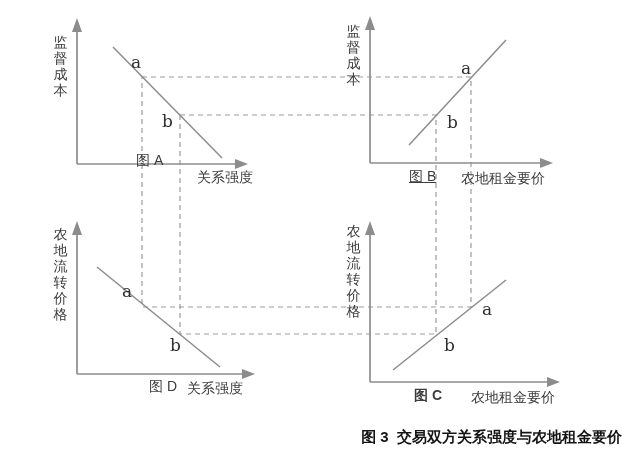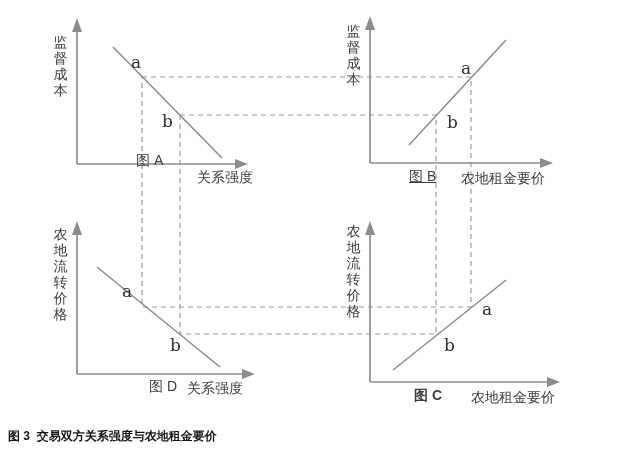--- a/index.html
+++ b/index.html
@@ -12,22 +12,22 @@
     position:absolute; font-size:14px; color:#3c3c3c;
     white-space:nowrap; line-height:15px;
   }
   .vlbl { width:17px; text-align:center; line-height:16px; letter-spacing:0; }
   .vlbl span { display:block; }
   .pt {
     position:absolute; font-family:"DejaVu Serif", serif;
     font-size:17px; color:#2f2f2f; line-height:17px;
   }
   .caption {
-    position:absolute; left:8px; right:0; top:428px; text-align:left;
-    font-size:12px; font-weight:bold; color:#141414; white-space:pre;
+    position:absolute; left:0; right:0; top:428px; text-align:right;
+    font-size:15px; font-weight:bold; color:#141414; white-space:pre;
   }
 </style>
 </head>
 <body>
 
 <div id="stage">
 
   <svg id="diagram-svg" width="622" height="459" viewBox="0 0 622 459">
 
     <rect x="142" y="77" width="329" height="230" fill="none" stroke="#9b9b9b" stroke-width="1.2" stroke-dasharray="5 4"></rect>

